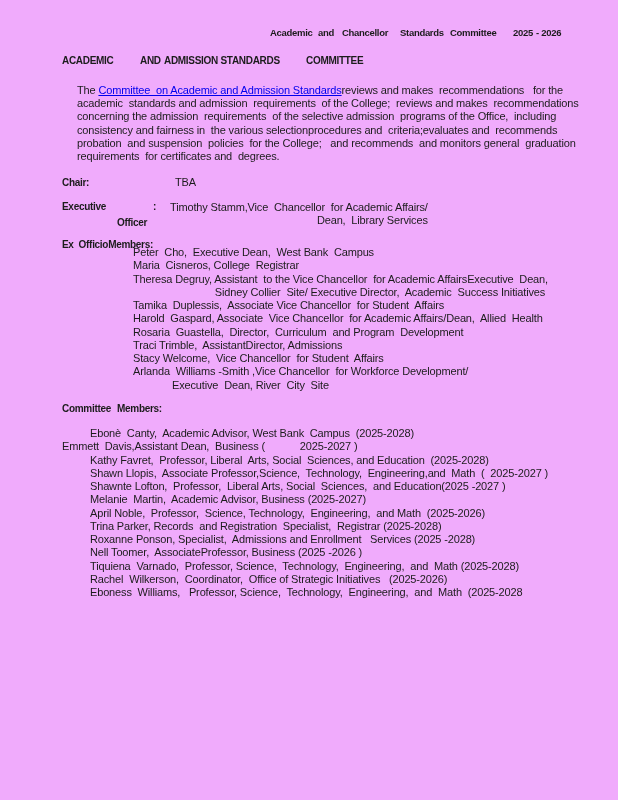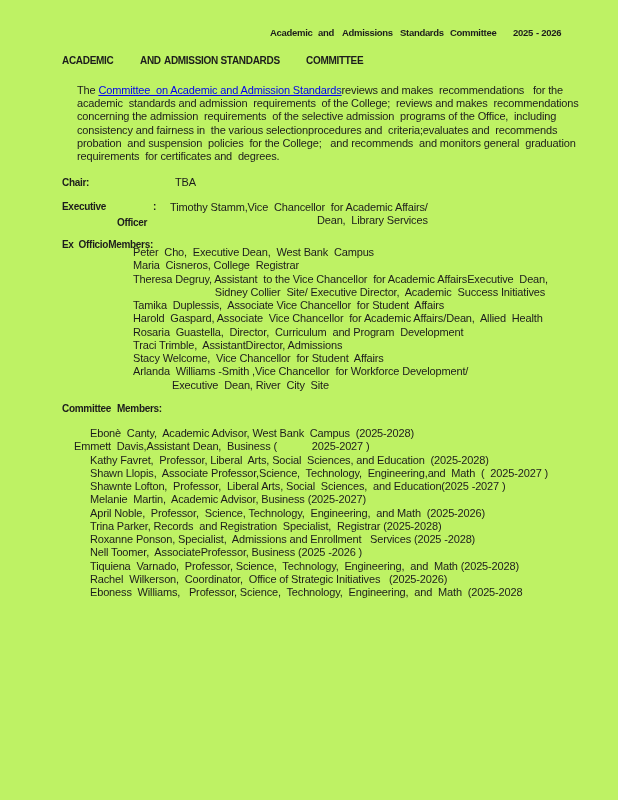--- a/index.html
+++ b/index.html
@@ -1,19 +1,19 @@
 <!DOCTYPE html>
 <html><head>
 <meta charset="utf-8">
 <style>
   html,body{margin:0;padding:0;background:#ffffff;}
   .page{
     position:relative;
     width:618px;height:800px;
-    background:#bef264;
+    background:#f0abfc;
     font-family:"Liberation Sans", sans-serif;
     font-size:11px;
     color:#1c1c1c;
     letter-spacing:-0.15px;
     overflow:hidden;
   }
   .abs{position:absolute;}
   .pre{white-space:pre-wrap;}
   
   .pagehead span{position:absolute;top:0;font-weight:bold;font-size:9.5px;letter-spacing:-0.3px;white-space:nowrap;}
@@ -36,31 +36,31 @@
   .exofficio-label{left:62px;top:239px;}
   .list{line-height:13.25px;}
   .exofficio-list{left:133px;top:246px;width:460px;}
   .exofficio-list .cont1{padding-left:34px;text-align:center;}
   .exofficio-list .cont2{padding-left:39px;}
   .committee-label{left:62px;top:403px;height:14px;width:200px;}
   .committee-label .lab1{position:absolute;left:0;top:0;}
   .committee-label .lab2{position:absolute;left:55px;top:0;}
   .committee-list{left:58px;top:427px;width:545px;}
   .committee-list .item{padding-left:32px;}
-  .committee-list .flush{padding-left:4px;margin-left:12px;}
+  .committee-list .flush{padding-left:4px;}
 </style>
 </head>
 <body>
 
 <div class="page">
 
   <div class="abs pagehead" style="left:0;top:27px;width:618px;height:14px;">
     <span style="left:270px">Academic</span>
     <span style="left:318px">and</span>
-    <span style="left:342px">Admissions</span>
+    <span style="left:342px">Chancellor</span>
     <span style="left:400px">Standards</span>
     <span style="left:450px">Committee</span>
     <span style="left:513px">2025</span>
     <span style="left:536px">- 2026</span>
   </div>
 
   <div class="abs doctitle" style="left:0;top:55px;width:618px;height:14px;">
     <span style="left:62px">ACADEMIC</span>
     <span style="left:140px">AND</span>
     <span style="left:164px">ADMISSION STANDARDS</span>

